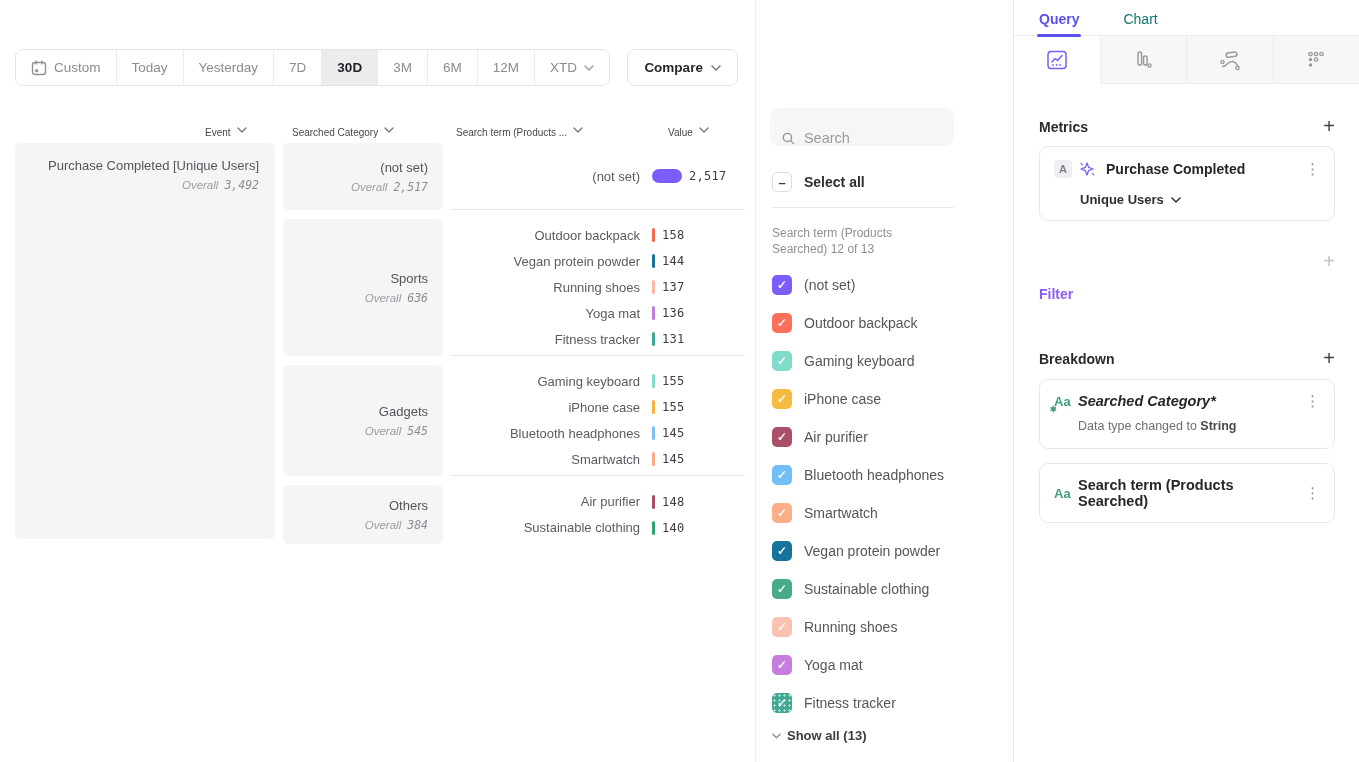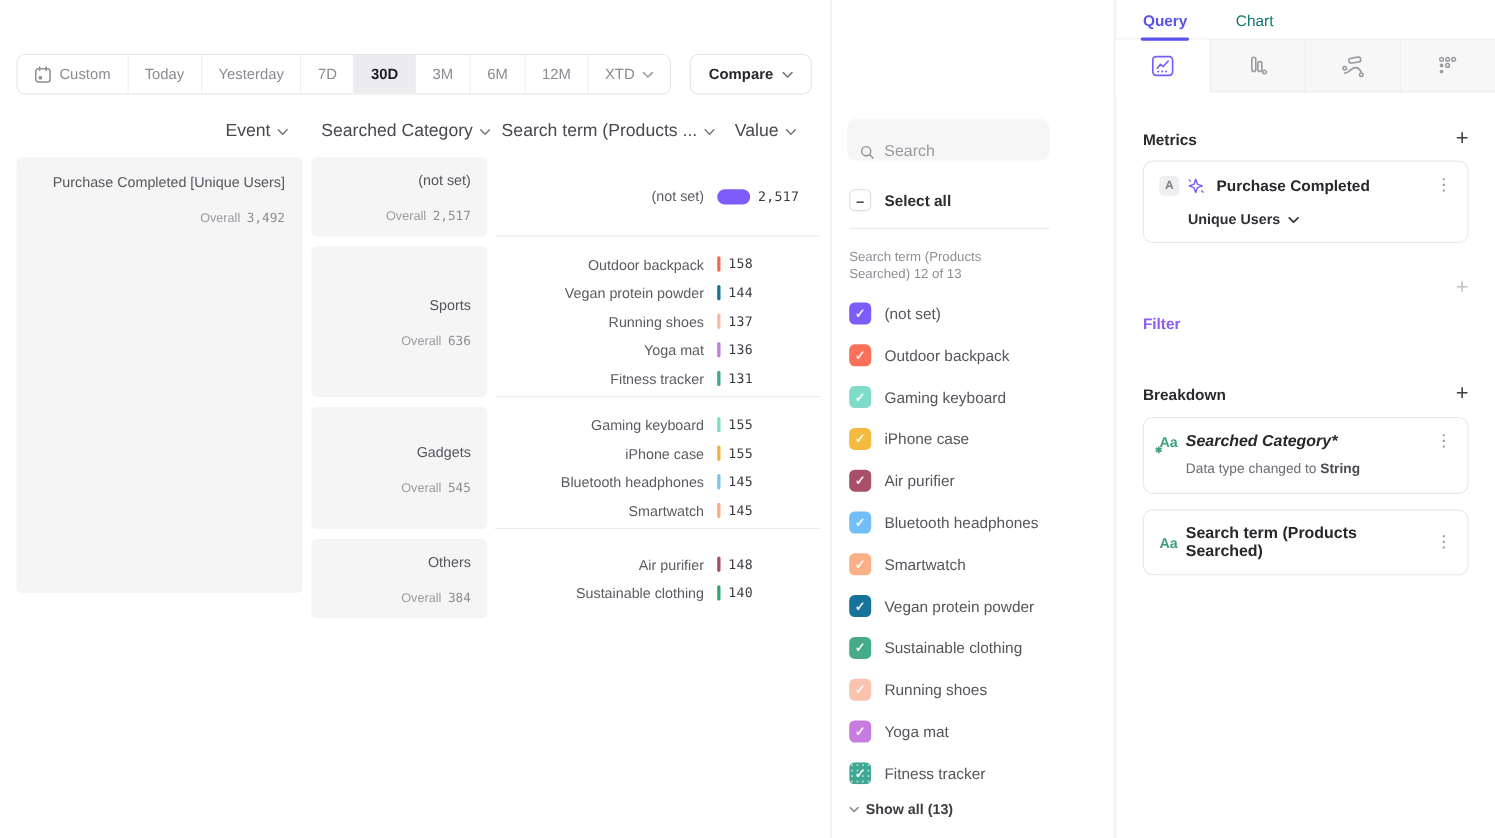--- a/index.html
+++ b/index.html
@@ -24,27 +24,27 @@
   .seg.selected { background:#ececef; color:#1f1f23; font-weight:700; }
   .btn { display:inline-flex; align-items:center; gap:8px; height:37px; padding:0 16px;
          border:1px solid #e3e3e6; border-radius:8px; background:#fff; font-size:13.5px;
          font-weight:700; color:#26262b; cursor:pointer; vertical-align:top; }
   #compare-btn { margin-left:13px; }
   #charttype-btn { position:absolute; right:60px; top:0; }
   .chev { color:#74747b; flex:0 0 auto; }
   .seg .chev { color:#9a9aa1; }
 
   
-  .th { position:absolute; top:111px; display:flex; align-items:center; gap:6px;
-        font-size:16px; color:#47474e; }
+  .th { position:absolute; top:127px; display:flex; gap:6px;
+        font-size:10px; color:#47474e; }
   #tbody { position:absolute; left:15px; top:143px; }
   #event-cell { position:absolute; left:0; top:0; width:260px; height:396px;
         background:#f5f5f6; border-radius:5px; padding:14px 16px; text-align:right; }
   .cell-name { font-size:13px; color:#55555c; line-height:17px; }
-  .cell-overall { margin-top:17px; font-size:11.5px; color:#9b9ba2; }
+  .cell-overall { margin-top:4px; font-size:11.5px; color:#9b9ba2;font-style:italic; }
   .cell-overall .num { font-size:11.5px; color:#8d8d94; margin-left:6px; }
   #groups { position:absolute; left:268px; top:0; width:462px; }
   .group { display:flex; gap:7px; margin-bottom:9px; }
   .cat-cell { flex:0 0 160px; background:#f5f5f6; border-radius:5px;
         padding:12px 15px; text-align:right; display:flex; flex-direction:column; justify-content:center; }
   .rows { flex:1; display:flex; flex-direction:column; justify-content:center; padding:3px 0; }
   .group:not(:last-child) .rows { border-bottom:1px solid #e9e9eb; }
   .row { height:26px; display:flex; align-items:center; }
   .row-label { flex:0 0 190px; text-align:right; font-size:13px; color:#5b5b62; white-space:nowrap; }
   .row-bar { margin-left:12px; height:14px; flex:0 0 auto; }

